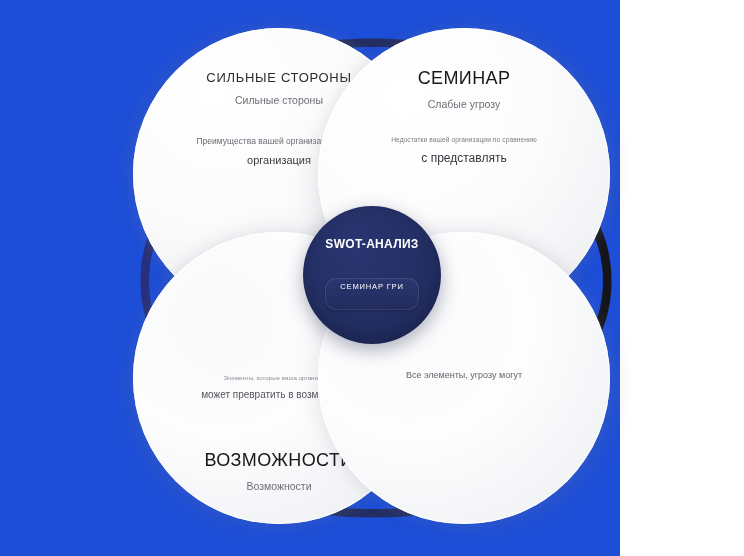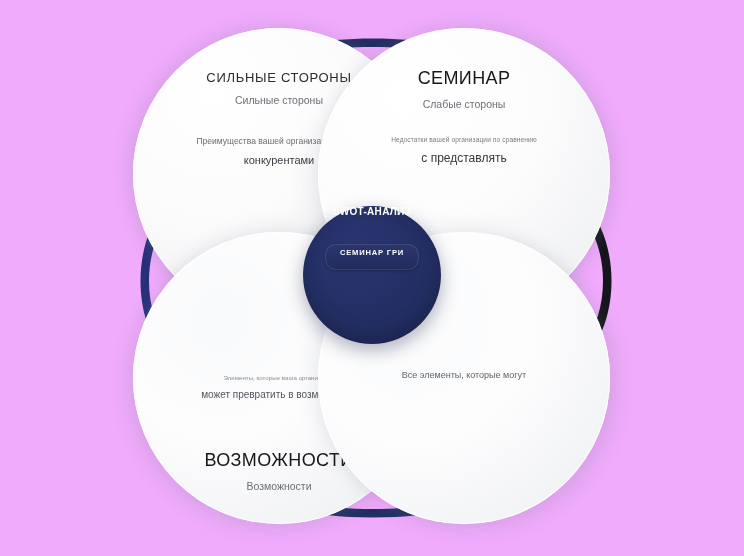--- a/index.html
+++ b/index.html
@@ -5,22 +5,22 @@
 <style>
   html,body{margin:0;padding:0;}
   body{
     width:744px;height:556px;
     background:#ffffff;
     font-family:"Liberation Sans","DejaVu Sans",sans-serif;
     overflow:hidden;
   }
   .stage{
     position:relative;
-    width:744px;height:556px;
-    background:#f0abfc;
+    width:620px;height:556px;
+    background:#1d4ed8;
   }
 
   
   .arc{
     position:absolute;
     pointer-events:none;
   }
   .arc svg{display:block;}
 
   
@@ -134,35 +134,36 @@
       radial-gradient(circle at 38% 30%, #2a3571 0%, #243066 45%, #1f2959 100%);
     box-shadow:
       0 6px 18px rgba(25,32,70,0.35),
       inset 0 -6px 18px rgba(0,0,0,0.18);
     display:flex;
     flex-direction:column;
     align-items:center;
     z-index:6;
   }
   .hub-title{
-    font-size:10px;
+    margin-top:31px;
+    font-size:12px;
     font-weight:bold;
     color:#ffffff;
     letter-spacing:0.3px;
     white-space:nowrap;
   }
   .hub-badge{
     margin-top:27px;
-    padding:4px 15px 13px 15px;
+    padding:4px 15px 19px 15px;
     border-radius:11px;
     background:linear-gradient(180deg,#2b366f 0%,#212b5c 100%);
     box-shadow:inset 0 0 0 1px rgba(255,255,255,0.10),
                0 1px 3px rgba(0,0,0,0.25);
     font-size:7.6px;
-    font-weight:bold;
+    font-weight:normal;
     letter-spacing:0.8px;
     color:#ffffff;
     white-space:nowrap;
     text-align:center;
   }
 </style>
 </head>
 <body>
 
 <div class="stage">
@@ -191,49 +192,49 @@
     </svg>
   </div>
 
   <div class="lobe lobe-tl tl">
     <div class="txtblock q-head">
       <p class="q-title">СИЛЬНЫЕ СТОРОНЫ</p>
       <p class="q-sub">Сильные стороны</p>
     </div>
     <div class="q-desc">
       <p class="d-l1">Преимущества вашей организации перед</p>
-      <p class="d-l2">конкурентами</p>
+      <p class="d-l2">организация</p>
     </div>
   </div>
 
   <div class="lobe lobe-tr tr">
     <div class="txtblock q-head">
       <p class="q-title big">СЕМИНАР</p>
-      <p class="q-sub">Слабые стороны</p>
+      <p class="q-sub">Слабые угрозу</p>
     </div>
     <div class="q-desc">
       <p class="d-l1">Недостатки вашей организации по сравнению</p>
       <p class="d-l2">с представлять</p>
     </div>
   </div>
 
   <div class="lobe lobe-bl bl">
     <div class="q-desc">
       <p class="d-l1">Элементы, которые ваша организация</p>
       <p class="d-l2">может превратить в возможности</p>
     </div>
     <div class="txtblock q-head">
       <p class="q-title big">ВОЗМОЖНОСТИ</p>
       <p class="q-sub">Возможности</p>
     </div>
   </div>
 
   <div class="lobe lobe-br br">
     <div class="q-desc">
-      <p class="d-l1">Все элементы, которые могут</p>
+      <p class="d-l1">Все элементы, угрозу могут</p>
     </div>
   </div>
 
   <div class="hub">
     <div class="hub-title">SWOT-АНАЛИЗ</div>
     <div class="hub-badge">СЕМИНАР ГРИ</div>
   </div>
 
 </div>
 

